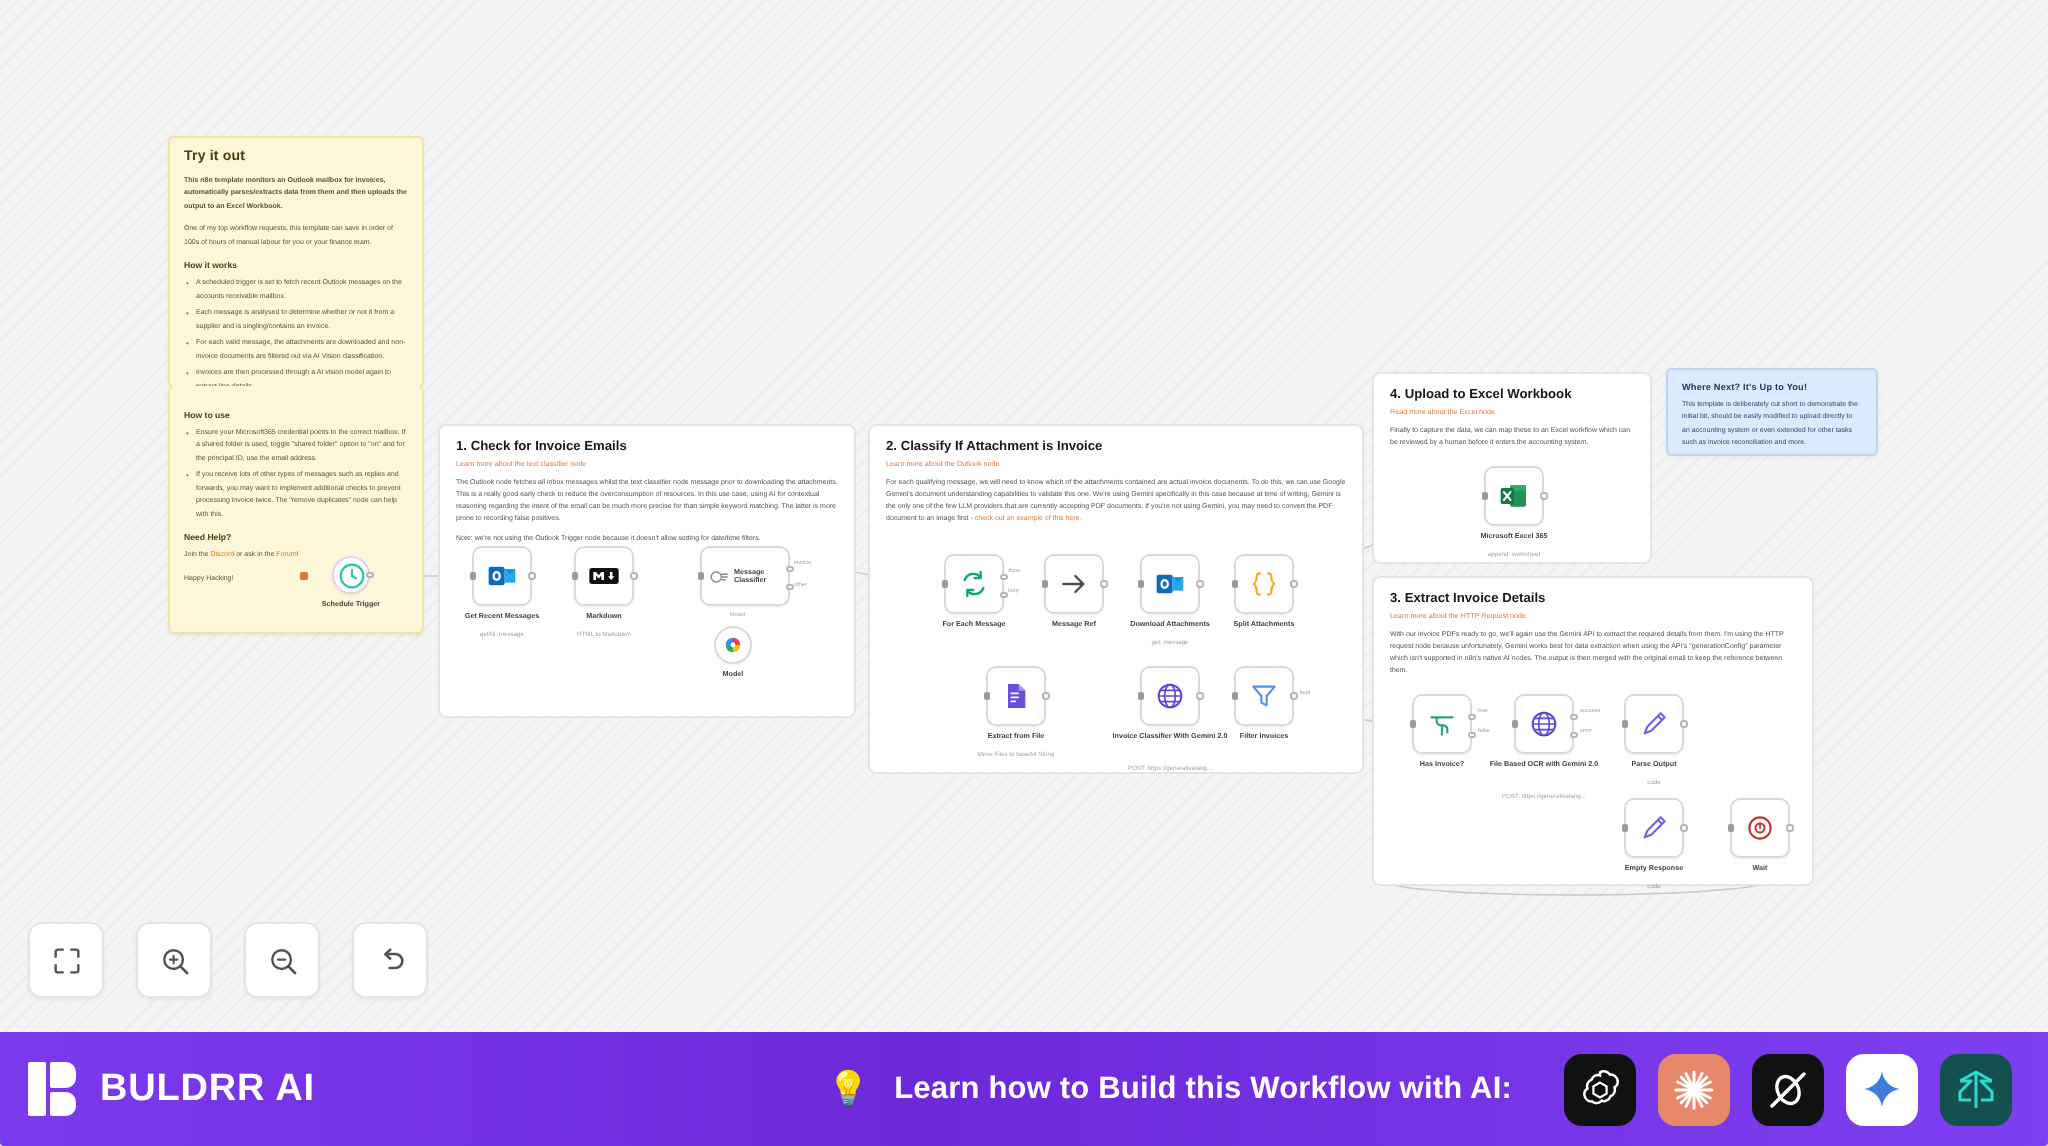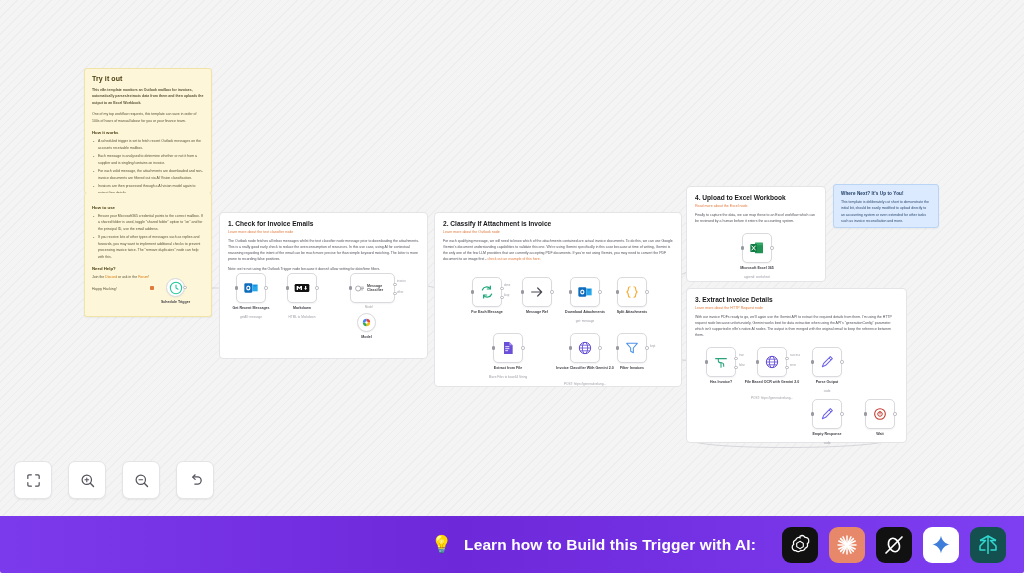--- a/index.html
+++ b/index.html
@@ -507,23 +507,31 @@
     </div>
     <div class="tbtn">
       <svg viewBox="0 0 24 24">
         <path d="M9 7H15a5 5 0 0 1 0 10h-4" fill="none" stroke="#52525b" stroke-width="1.8" stroke-linecap="round"></path>
         <path d="M11.5 4L8 7.2l3.5 3.2" fill="none" stroke="#52525b" stroke-width="1.8" stroke-linecap="round" stroke-linejoin="round"></path>
       </svg>
     </div>
   </div>
 
   <div id="banner">
+    <div id="brand">
+      <div class="mark">
+        <div class="bar"></div>
+          <div class="b1"></div>
+          <div class="b2"></div>
+      </div>
+      <span class="name">BULDRR AI</span>
+    </div>
     <div id="cta">
       <span class="bulb">💡</span>
-      <span class="txt">Learn how to Build this Trigger with AI:</span>
+      <span class="txt">Learn how to Build this Workflow with AI:</span>
       <div id="ai-icons">
         <div class="ai-ico" style="background:#111;">
           <svg viewBox="0 0 24 24">
             <path d="M12 3.2c1.7-1 3.9-.5 5 1.1 1.9-.2 3.6 1.2 3.8 3.1.2 1.3-.4 2.6-1.5 3.3.6 1.8-.3 3.8-2.1 4.5-.6 1.8-2.6 2.8-4.4 2.2-1.2 1.4-3.4 1.6-4.8.3-1.9.2-3.6-1.2-3.8-3.1-.2-1.3.4-2.6 1.5-3.3-.6-1.8.3-3.8 2.1-4.5.6-1.8 2.6-2.8 4.2-2.1z" fill="none" stroke="#fff" stroke-width="1.25"></path>
             <path d="M12 8.3l3.3 1.9v3.6L12 15.7l-3.3-1.9v-3.6z" fill="none" stroke="#fff" stroke-width="1.1"></path>
           </svg>
         </div>
         <div class="ai-ico" style="background:#e8886a;">
           <svg viewBox="0 0 24 24">
             <g stroke="#fff" stroke-width="1.5" stroke-linecap="round">

